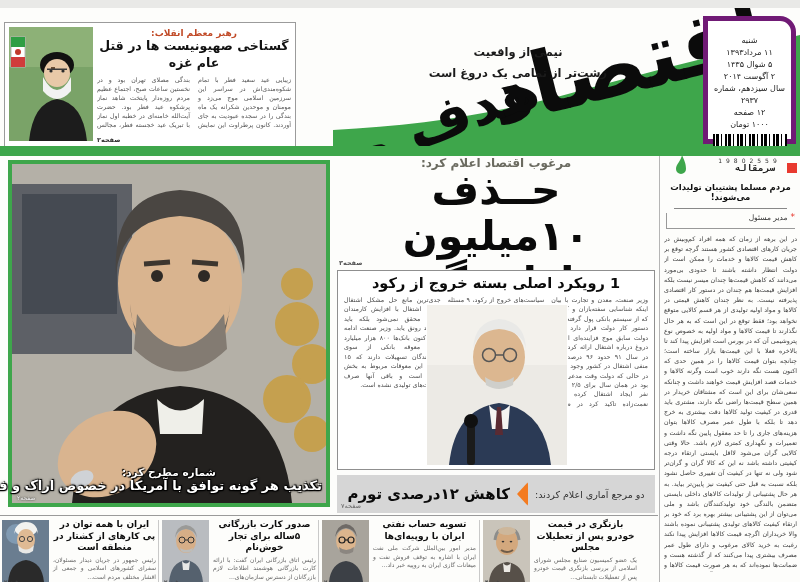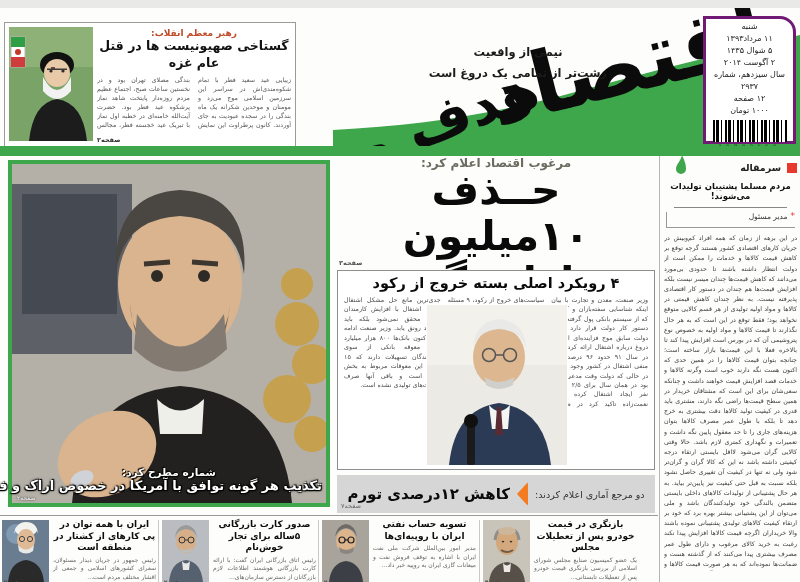--- a/index.html
+++ b/index.html
@@ -17,23 +17,23 @@
   .leader-content{position:absolute;left:92px;right:4px;top:3px;bottom:3px;direction:rtl;}
   .leader-kicker{text-align:center;font-size:9px;font-weight:bold;color:#c14a27;margin-top:2px;}
   .leader-headline{text-align:center;font-size:12.5px;font-weight:bold;color:#111;line-height:1.35;}
   .leader-body{column-count:2;column-gap:8px;font-size:6.3px;line-height:1.45;color:#555;height:60px;overflow:hidden;margin-top:3px;}
   .leader-page{font-size:6.5px;color:#333;font-weight:bold;text-align:left;margin-top:1px;}
 
   
   .logo-svg{left:333px;top:0;width:467px;height:148px;}
   .slogan{left:398px;top:34px;width:240px;text-align:center;direction:rtl;
           font-size:11.5px;font-weight:bold;color:#1a1a1a;line-height:1.8;}
-  .info-box{left:703px;top:8px;width:93px;height:128px;background:#fff;border:3px solid #701a75;
+  .info-box{left:703px;top:8px;width:93px;height:128px;background:#fff;border:5px solid #701a75;
             border-radius:0 16px 0 0;direction:rtl;text-align:center;font-size:8px;color:#222;
-            padding-top:2px;box-sizing:border-box;line-height:1.5;}
+            padding-top:14px;box-sizing:border-box;line-height:1.5;}
   .barcode{width:74px;height:22px;margin:3px auto 0 auto;
            background:repeating-linear-gradient(90deg,#000 0 2px,#fff 2px 3px,#000 3px 6px,#fff 6px 8px,#000 8px 9px,#fff 9px 12px);}
   .barcode-digits{font-size:6px;letter-spacing:4px;color:#333;margin-top:0px;direction:ltr;}
 
   .green-bar{left:0;top:138px;width:800px;height:10px;background:#3ea64b;}
   .droplet{left:672px;top:147px;width:16px;height:20px;}
 
   
   .photo-story{left:8px;top:152px;width:314px;height:339px;border:4px solid #3ea64b;background:#b9b5ad;}
   .photo-story svg{display:block;}
@@ -60,21 +60,21 @@
             display:flex;align-items:center;justify-content:center;direction:rtl;gap:7px;}
   .bar-kicker{font-size:9.5px;color:#333;}
   .bar-arrow{width:0;height:0;border-top:12px solid transparent;border-bottom:12px solid transparent;
              border-right:11px solid #f47b20;border-radius:2px;}
   .bar-title{font-size:15px;font-weight:bold;color:#0a0a0a;}
   .bar-page{left:341px;top:494px;font-size:6.5px;color:#666;}
 
   
   .divider-v{left:659px;top:148px;width:1px;height:431px;background:#b5b5b5;}
   .editorial{left:664px;top:150px;width:133px;height:428px;direction:rtl;}
-  .ed-header{display:flex;align-items:center;gap:6px;direction:rtl;margin-top:4px;}
+  .ed-header{display:flex;align-items:center;gap:12px;direction:rtl;margin-top:4px;font-family:Liberation Mono, monospace;}
   .ed-square{width:10px;height:10px;background:#e8392f;}
   .ed-label{font-size:9.5px;font-weight:bold;color:#222;}
   .ed-title{text-align:center;font-size:8.5px;font-weight:bold;color:#111;margin-top:8px;}
   .ed-rule{border:0;border-top:1px solid #888;margin:6px 10px 4px 10px;}
   .ed-byline{display:flex;align-items:flex-start;gap:3px;direction:rtl;margin:4px 2px 2px 2px;
              border-left:1px solid #999;border-bottom:1px solid #999;padding:0 0 6px 4px;}
   .ed-star{color:#e8392f;font-size:9px;line-height:1;}
   .ed-byline-name{font-size:7.5px;color:#333;}
   .ed-body{font-size:6.3px;line-height:1.62;color:#3c3c3c;height:338px;overflow:hidden;margin-top:5px;}
 
@@ -181,21 +181,21 @@
   </div>
 
   <div class="abs lead-kicker">مرغوب اقتصاد اعلام کرد:</div>
   <div class="abs lead-headline">
     <div>حــذف ۱۰میلیون</div>
     <div>یارانه‌بگیر</div>
   </div>
   <div class="abs lead-page">صفحه۳</div>
 
   <div class="abs sub-box">
-    <div class="sub-title">۴ رویکرد اصلی بسته خروج از رکود</div>
+    <div class="sub-title">1 رویکرد اصلی بسته خروج از رکود</div>
     <div class="sub-body just">وزیر صنعت، معدن و تجارت با بیان اینکه شناسایی سفته‌بازان و کسانی که از سیستم بانکی پول گرفته‌اند در دستور کار دولت قرار دارد گفت: دولت سابق موج فزاینده‌ای از آمار دروغ درباره اشتغال ارائه کرده بود؛ در سال ۹۱ حدود ۹۶ درصد رشد منفی اشتغال در کشور وجود داشت در حالی که دولت وقت مدعی شده بود در همان سال برای ۲/۵ میلیون نفر ایجاد اشتغال کرده است. نعمت‌زاده تاکید کرد در طراحی سیاست‌های خروج از رکود، ۹ مسئله اصلی تا سال ۹۵ در کشور رفع خواهد شد؛ تا امسال بحث تسهیلات بانکی به تولیدکنندگان و تعریف تقاضا برای کالای داخل و خارج کشور بررسی و اصلاح می‌شود و در سال آینده مسئله تعرفه‌های اقتصادی و سرمایه‌گذاری در بخش تولید مورد بررسی قرار می‌گیرد تا به نتیجه مطلوب در اقتصاد دست یابیم. وی اظهار داشت: در ۱۱ سال فعالیت دولت گذشته ۱۶۰ هزار کد جدید به دولت اضافه شد که جدی‌ترین مانع حل مشکل اشتغال است؛ اشتغال با افزایش کارمندان دولت محقق نمی‌شود بلکه باید اقتصاد رونق یابد. وزیر صنعت ادامه داد: اکنون بانک‌ها ۸۰۰ هزار میلیارد ریال معوقه بانکی از سوی اخذکنندگان تسهیلات دارند که ۱۵ درصد این معوقات مربوط به بخش تولید است و باقی آنها صرف فعالیت‌های تولیدی نشده است.</div>
     <div class="minister-photo">
       <svg width="140" height="160" viewBox="0 0 140 160">
         <rect width="140" height="160" fill="#eceae5"></rect>
         <rect width="140" height="60" fill="#f3f1ec"></rect>
         <ellipse cx="72" cy="52" rx="26" ry="30" fill="#dcb790"></ellipse>
         <path d="M46 44 Q48 16 72 14 Q98 16 99 44 Q95 26 72 24 Q50 26 46 44 Z" fill="#e9e9e7"></path>
         <circle cx="62" cy="50" r="6.5" fill="none" stroke="#555" stroke-width="1.5"></circle>
         <circle cx="83" cy="50" r="6.5" fill="none" stroke="#555" stroke-width="1.5"></circle>
         <line x1="68" y1="50" x2="77" y2="50" stroke="#555" stroke-width="1.5"></line>

